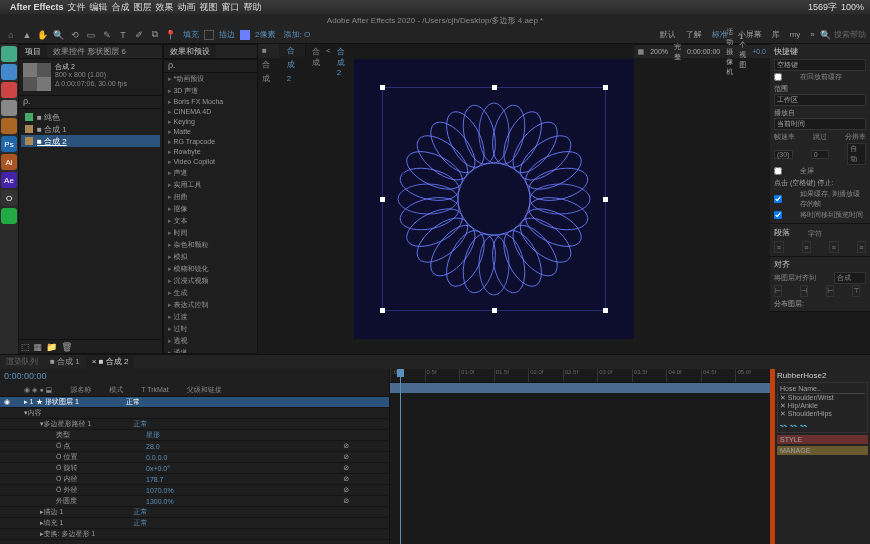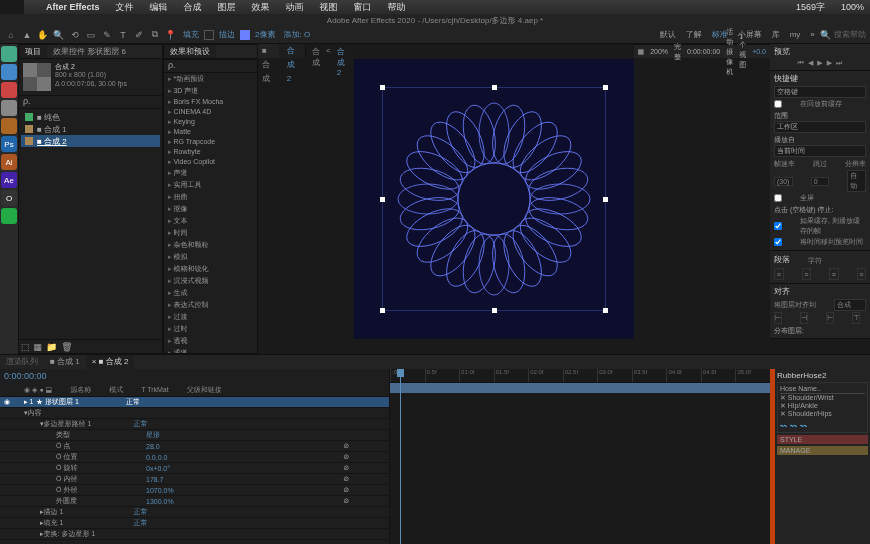--- a/index.html
+++ b/index.html
@@ -1,17 +1,17 @@
 <!DOCTYPE html>
 <html><head>
 <meta charset="utf-8">
 <style>
 * { margin:0; padding:0; box-sizing:border-box; font-family:"Helvetica Neue",Arial,sans-serif; }
 body { width:870px; height:544px; background:#1a1a1a; color:#a0a0a0; font-size:9px; overflow:hidden; position:relative; }
-.mac-menu { height:14px; background:linear-gradient(#3a3a3a,#2a2a2a); display:flex; align-items:center; padding:0 6px; color:#ddd; font-size:9px; gap:16px;margin-left:24px; }
+.mac-menu { height:14px; background:linear-gradient(#3a3a3a,#2a2a2a); display:flex; align-items:center; padding:0 6px; color:#ddd; font-size:9px; gap:4px; }
 .mac-menu .apple { font-size:10px; }
 .app-titlebar { height:12px; background:#232323; display:flex; align-items:center; justify-content:center; color:#888; font-size:8px; position:relative; }
 .toolbar { height:18px; background:#232323; border-bottom:1px solid #111; display:flex; align-items:center; padding:0 4px; gap:2px; }
 .toolbar .tool { width:14px; height:14px; display:flex; align-items:center; justify-content:center; color:#999; font-size:9px; }
 .toolbar .spacer { flex:1; }
 .toolbar .rlabel { color:#5a8fba; font-size:8px; margin:0 3px; }
 .main { display:flex; height:310px; }
 .dock { width:18px; background:#2a2a2a; display:flex; flex-direction:column; gap:2px; padding:2px 1px; }
 .dock-icon { width:16px; height:16px; border-radius:3px; font-size:8px; display:flex; align-items:center; justify-content:center; color:#fff; }
 .panel { background:#1e1e1e; border:1px solid #111; display:flex; flex-direction:column; }
@@ -279,30 +279,20 @@
       <span>完整</span>
       <span>0:00:00:00</span>
       <span>活动摄像机</span>
       <span>1个视图</span>
       <span style="color:#5a8fba">+0.0</span>
     </div>
   </div>
 
   <div class="right-panels">
     <div class="rpanel">
-      <div class="rpanel-title">预览</div>
-      <div class="rpanel-row" style="justify-content:center;gap:4px">
-        <span>⏮</span>
-        <span>◀</span>
-        <span>▶</span>
-        <span>▶</span>
-        <span>⏭</span>
-      </div>
-    </div>
-    <div class="rpanel">
       <div class="rpanel-title">快捷键</div>
       <div class="dropdown">空格键</div>
       <div class="rpanel-row">
           <input type="checkbox" style="">
           <span>在回放前缓存</span>
         </div>
       <div style="font-size:7px;margin-top:2px">范围</div>
       <div class="dropdown">工作区</div>
       <div style="font-size:7px;margin-top:2px">播放自</div>
       <div class="dropdown">当前时间</div>

